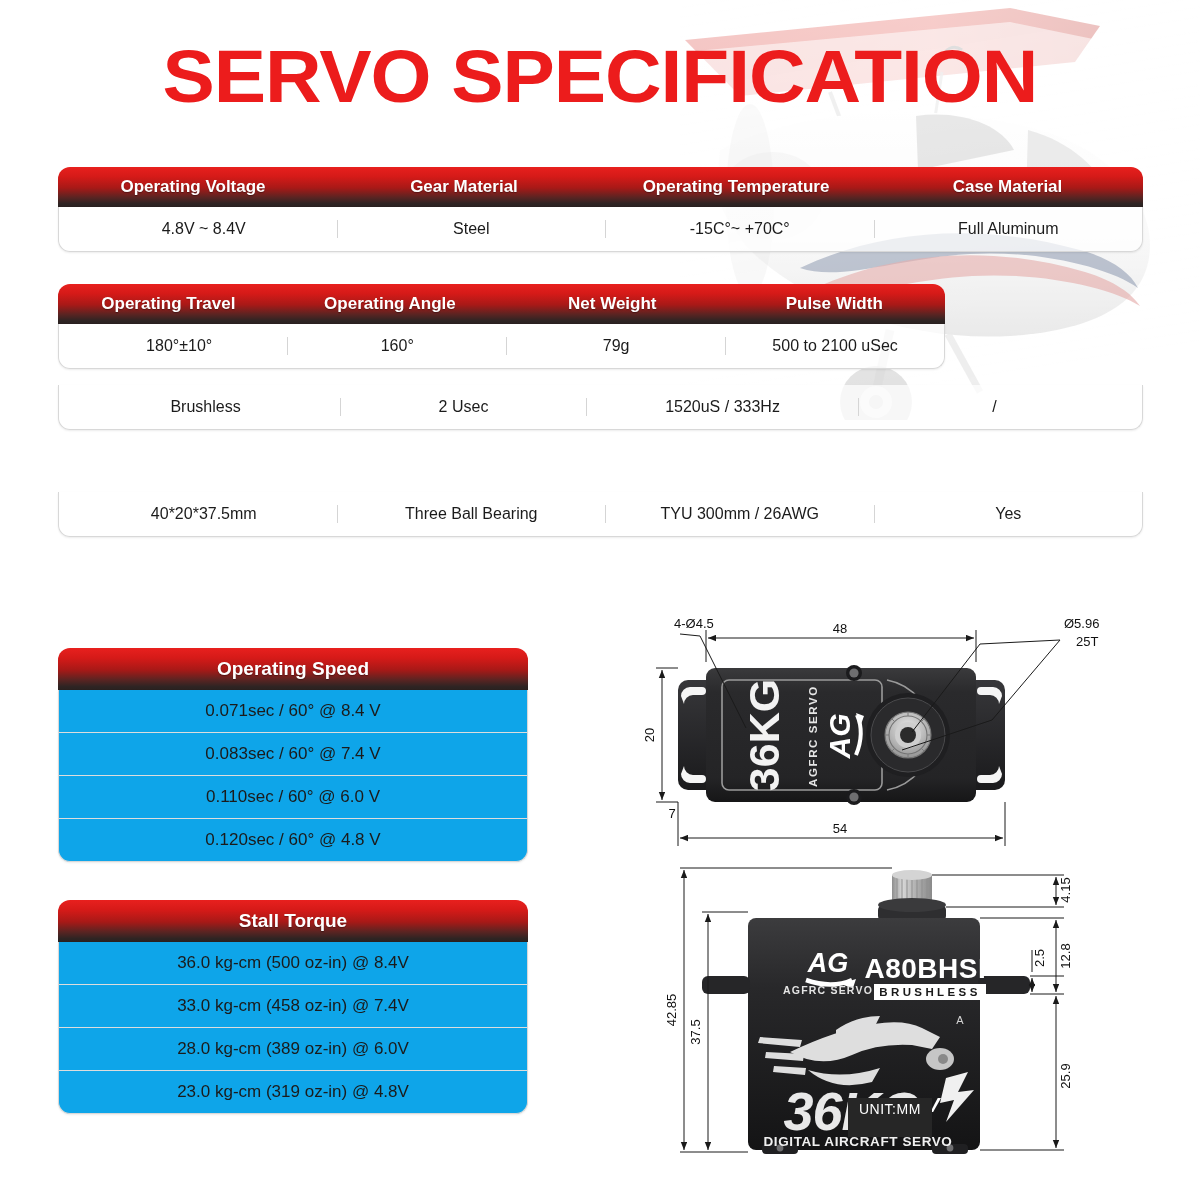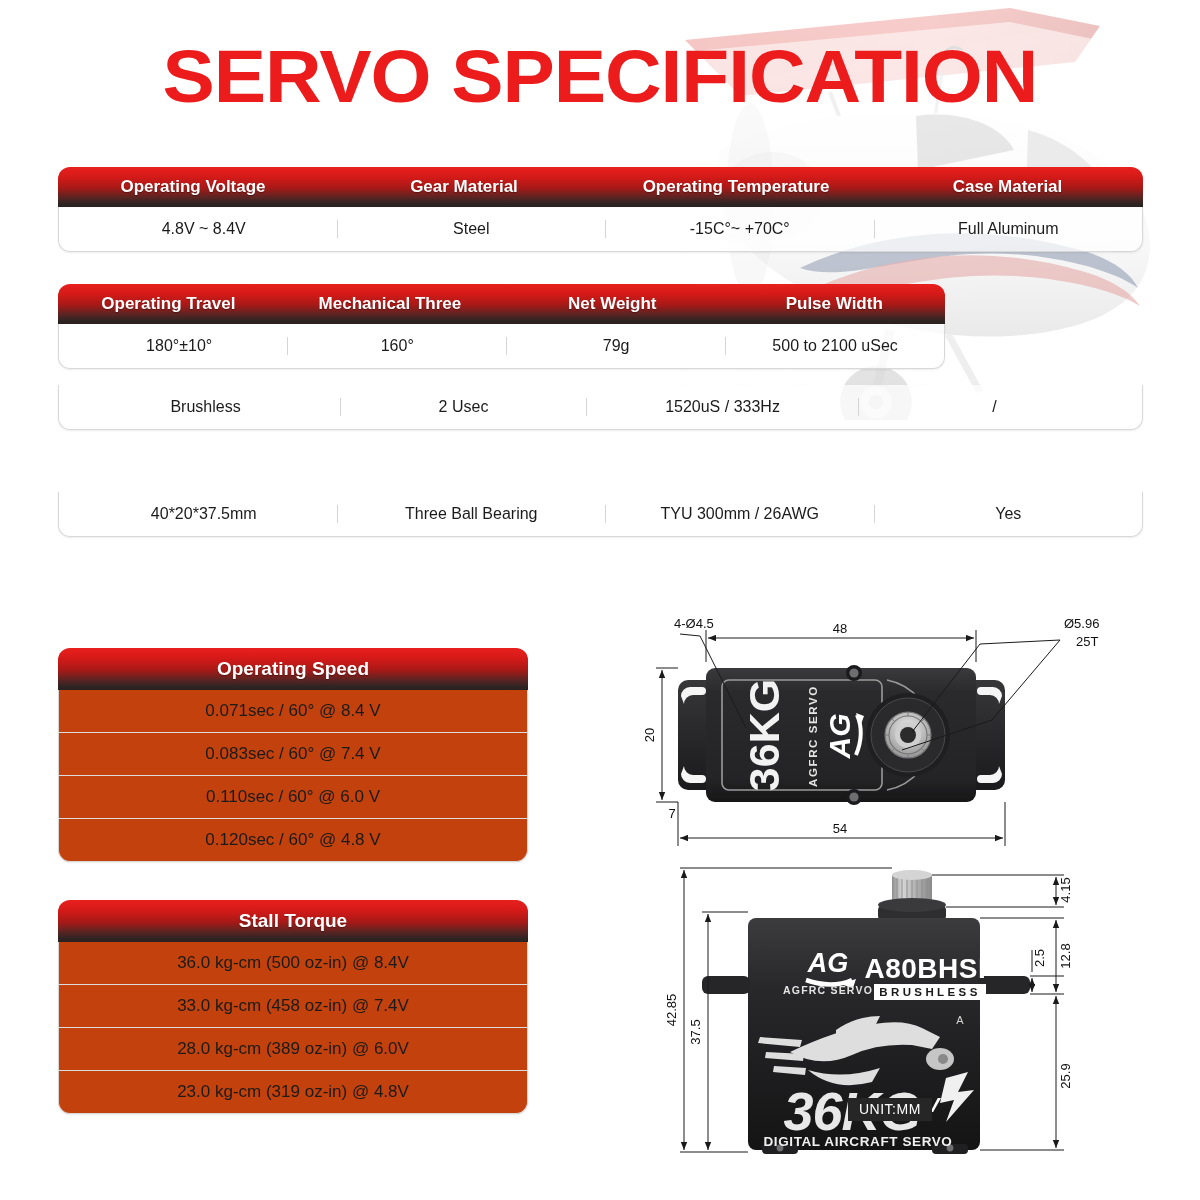--- a/index.html
+++ b/index.html
@@ -118,21 +118,21 @@
         #2a2120 100%);
     color: #fff;
     font-weight: bold;
     font-size: 19px;
     display: flex;
     align-items: center;
     justify-content: center;
     text-shadow: 0 1px 1px rgba(0,0,0,.35);
   }
   .stack-rows {
-    background: #c2410c;
+    background: #0ea5e9;
     border: 1px solid #d8d8d8;
     border-top: none;
     border-radius: 0 0 12px 12px;
     box-shadow: 0 1px 2px rgba(0,0,0,.08);
     overflow: hidden;
   }
   .stack-rows .srow {
     height: 42px;
     display: flex;
     align-items: center;
@@ -157,21 +157,21 @@
 
   .unit-badge {
     position: absolute;
     left: 848px;
     top: 1098px;
     z-index: 5;
     background: #262626;
     color: #ffffff;
     font-size: 14px;
     letter-spacing: .5px;
-    padding: 3px 11px 4px 11px;
+    padding: 3px 11px 20px 11px;
   }
 </style>
 </head>
 <body>
 
 <svg id="bg-plane" viewBox="0 0 520 420" preserveAspectRatio="none">
   <defs>
     <linearGradient id="fuseG" x1="0" y1="0" x2="0" y2="1">
       <stop offset="0%" stop-color="#ffffff"></stop>
       <stop offset="55%" stop-color="#f2f2f2"></stop>
@@ -235,21 +235,21 @@
     <div class="cell" style="width:270px">4.8V ~ 8.4V</div>
     <div class="cell" style="width:272px">Steel</div>
     <div class="cell" style="width:272px">-15C°~ +70C°</div>
     <div class="cell" style="width:271px">Full Aluminum</div>
   </div>
 </div>
 
 <div class="spec-table" style="left:58px; top:284px; width:887px;">
   <div class="spec-head">
     <div class="cell" style="width:270px">Operating Travel</div>
-    <div class="cell" style="width:272px">Mechanical Three</div>
+    <div class="cell" style="width:272px">Operating Angle</div>
     <div class="cell" style="width:272px">Net Weight</div>
     <div class="cell" style="width:271px">Pulse Width</div>
   </div>
   <div class="spec-body">
     <div class="cell" style="width:270px">180°±10°</div>
     <div class="cell" style="width:272px">160°</div>
     <div class="cell" style="width:272px">79g</div>
     <div class="cell" style="width:271px">500 to 2100 uSec</div>
   </div>
 </div>

